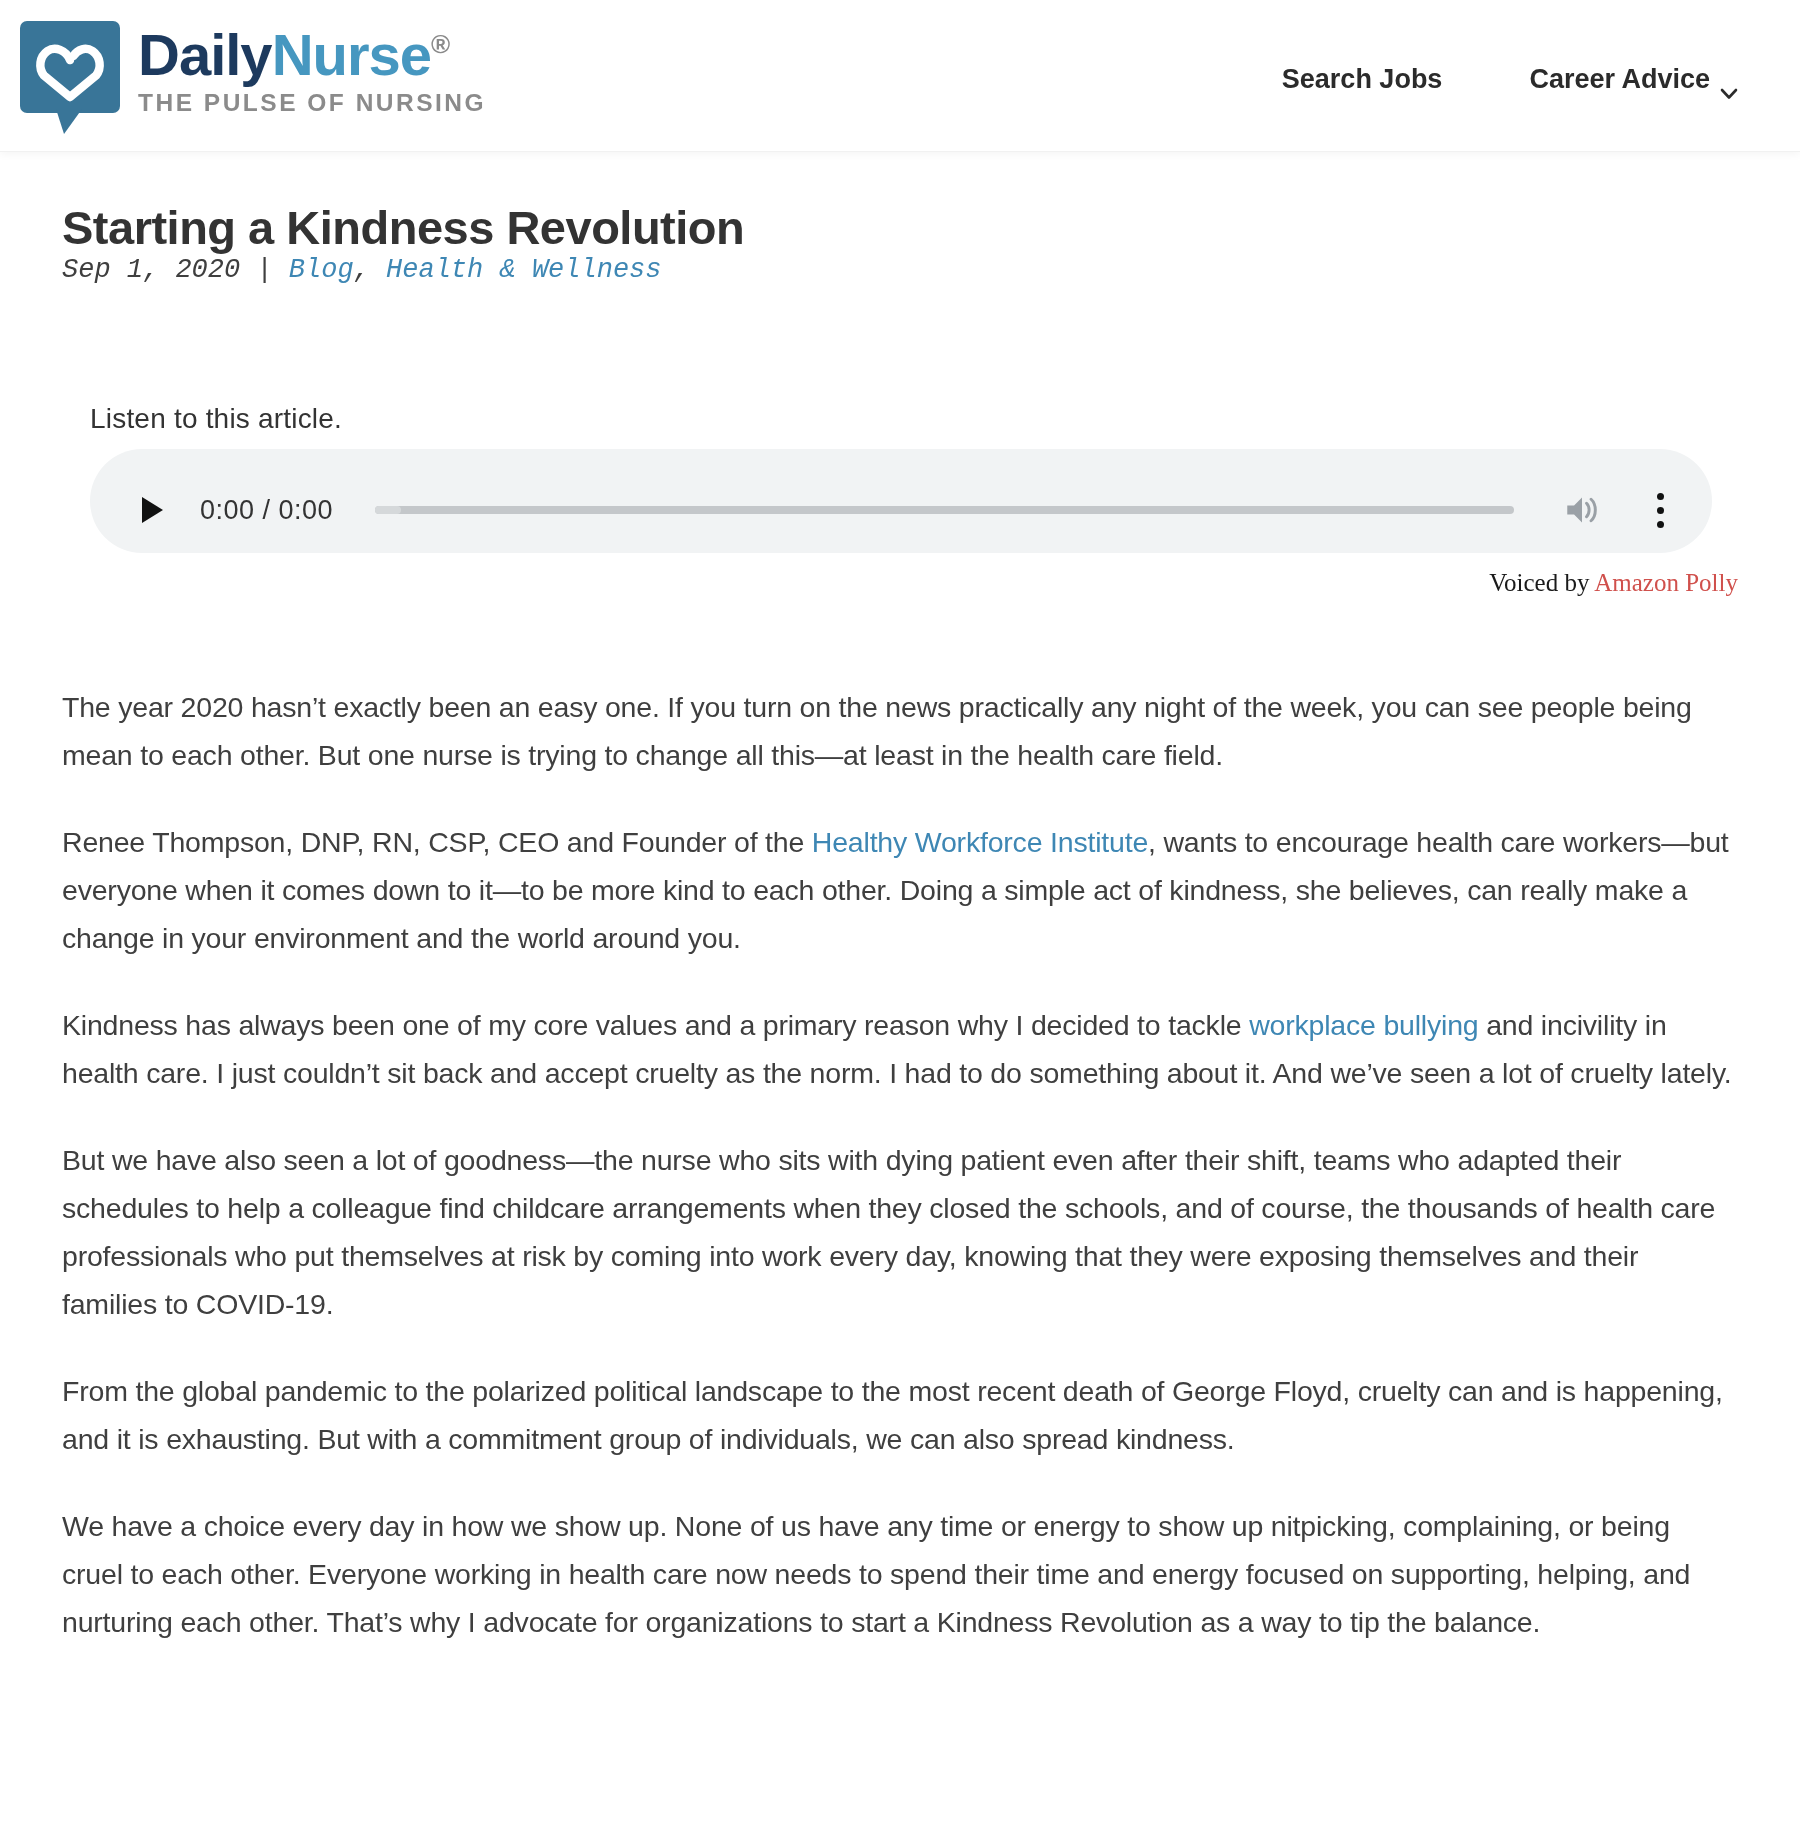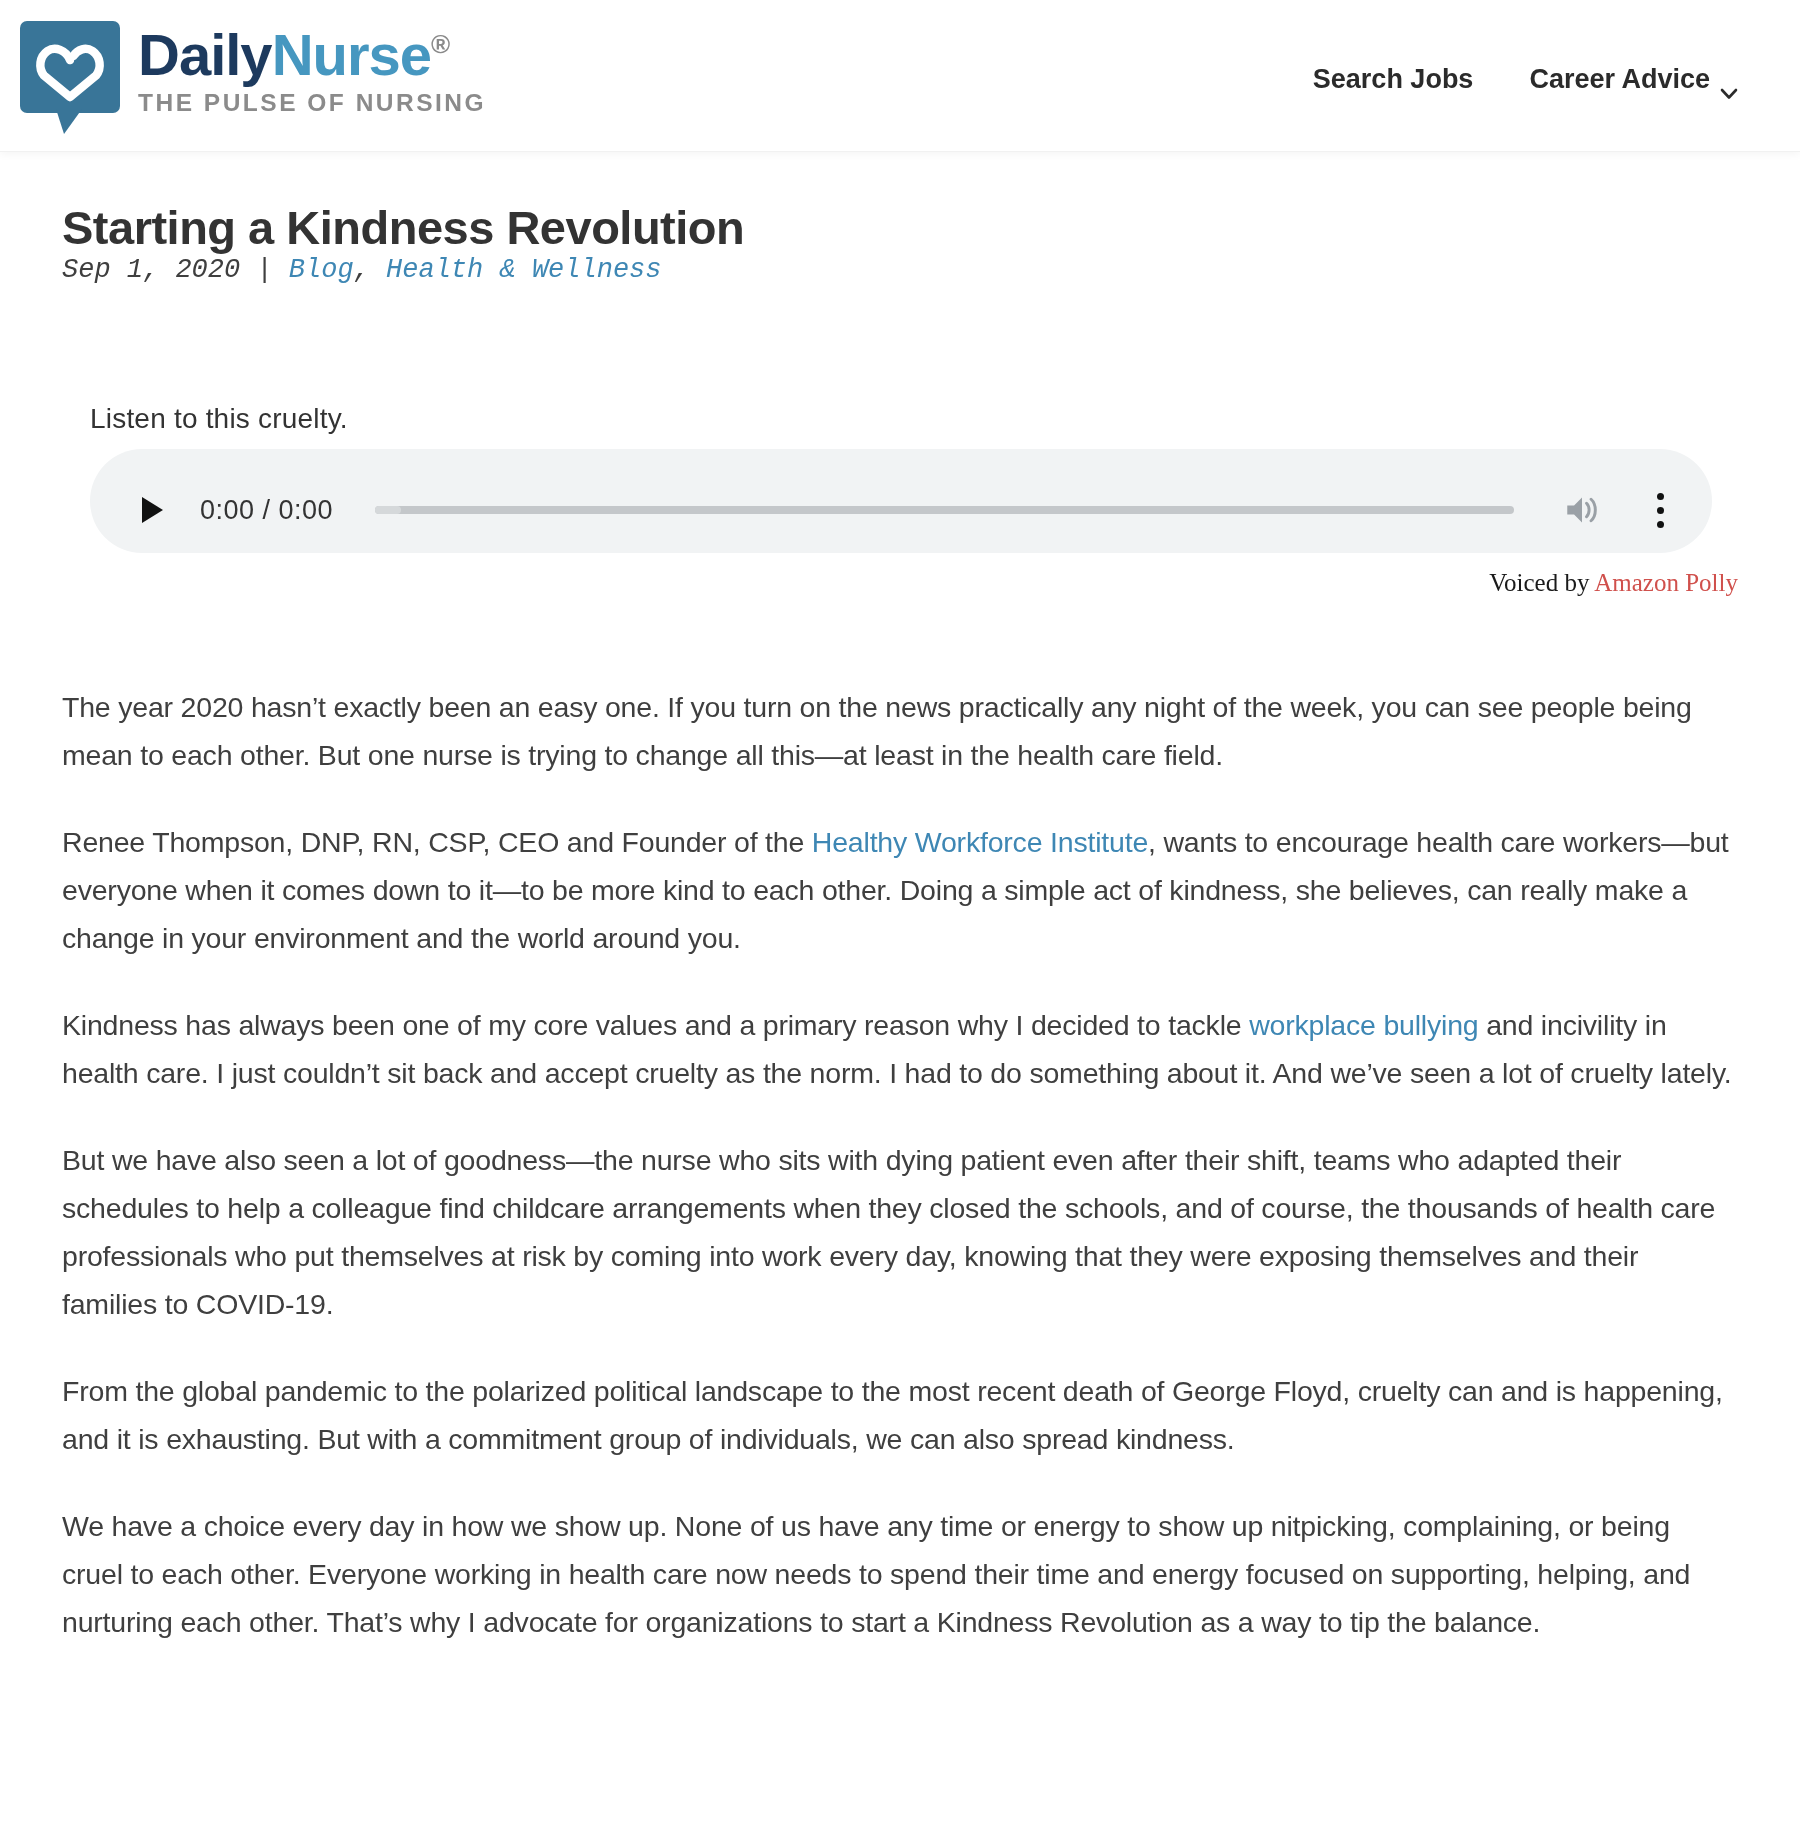--- a/index.html
+++ b/index.html
@@ -25,21 +25,21 @@
   }
   .logo { display: flex; align-items: flex-start; gap: 18px; cursor: pointer; }
   .logo-icon { width: 100px; height: 114px; flex: 0 0 auto; margin-top: 4px; }
   .wordmark { display: flex; flex-direction: column; margin-top: 8px; }
   .wordmark-top { font-size: 58px; font-weight: bold; letter-spacing: -1px; line-height: 1.05; }
   .wm-daily { color: #1d3a5e; }
   .wm-nurse { color: #4697c0; }
   .wm-reg { color: #8a8a8a; font-size: 26px; font-weight: bold; vertical-align: 22px; }
   .wordmark-tag { color: #8b8b8b; font-size: 24.5px; font-weight: bold; letter-spacing: 2.5px; margin-top: 4px; }
 
-  .main-nav { display: flex; align-items: flex-start; gap: 56px; padding-top: 8px; }
+  .main-nav { display: flex; align-items: flex-start; gap: 87px; padding-top: 8px; }
   .nav-item {
     font-size: 27px; color: #2b2b2b; font-weight: 600;
     display: flex; align-items: center; gap: 10px; cursor: pointer;
     text-decoration: none;
   }
   .chevron-down { width: 18px; height: 12px; margin-top: 4px; }
 
   
   .content { padding: 0 62px; }
   .article-title {
@@ -168,21 +168,21 @@
 </header>
 
 <main class="content">
 
   <h1 class="article-title">Starting a Kindness Revolution</h1>
 
   <div class="article-meta">
     <span>Sep 1, 2020</span><span> | </span><a class="meta-link">Blog</a><span>, </span><a class="meta-link">Health &amp; Wellness</a>
   </div>
 
-  <div class="audio-label">Listen to this cruelty.</div>
+  <div class="audio-label">Listen to this article.</div>
 
   <div class="audio-player">
     <button class="play-button">
       <svg viewBox="0 0 24 28" width="24" height="28">
         <polygon points="2,1 23,14 2,27" fill="#111111"></polygon>
       </svg>
     </button>
     <span class="audio-time">0:00 / 0:00</span>
     <div class="audio-track"></div>
     <button class="volume-button">

